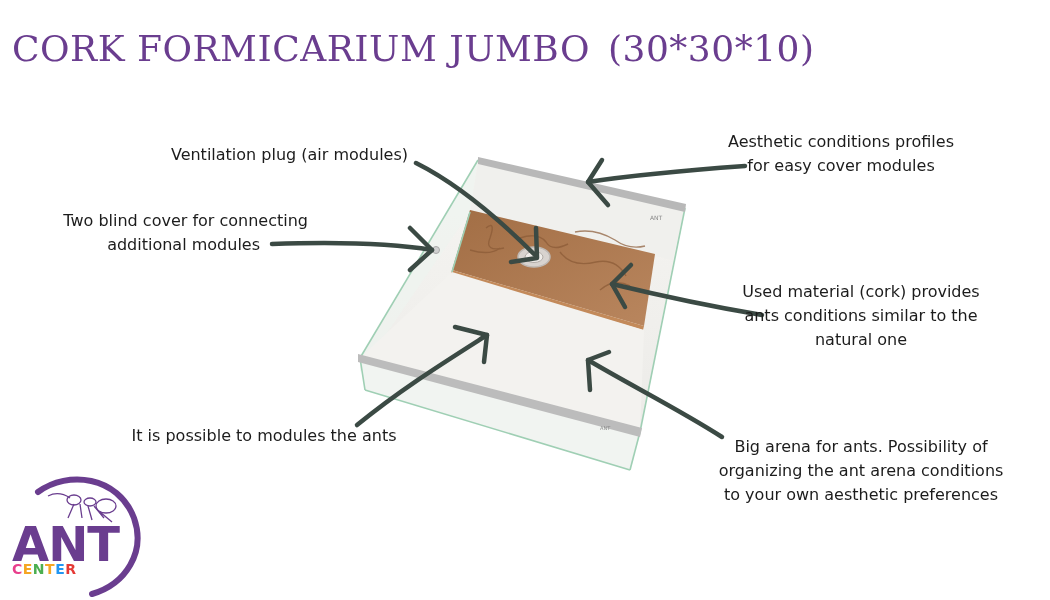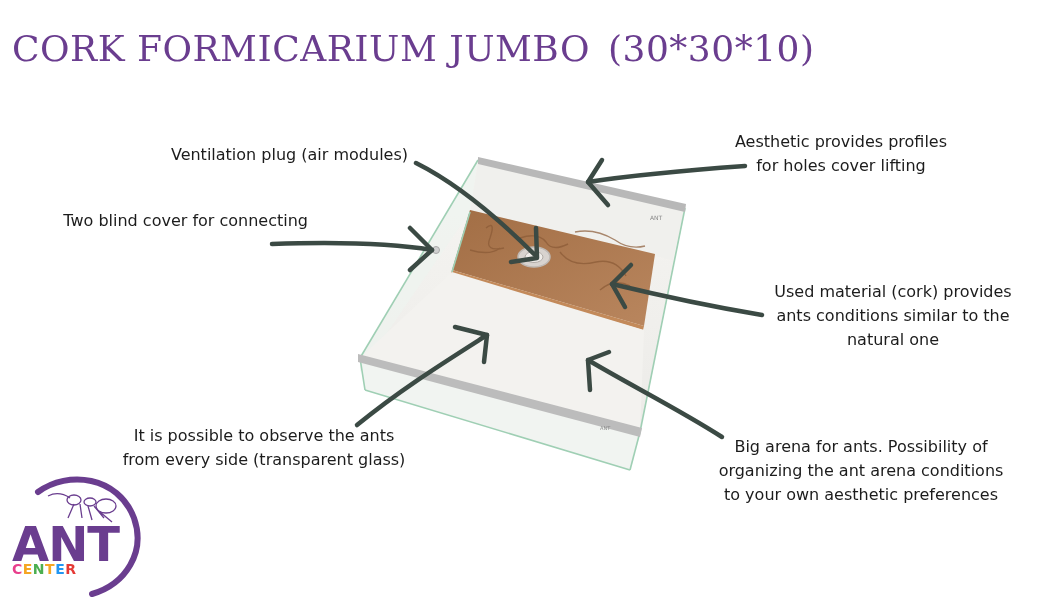--- a/index.html
+++ b/index.html
@@ -164,36 +164,36 @@
     <path d="M609,352 L588,360 L590,390"></path>
   </g>
 </svg>
 
 <div class="label right" style="left:150px; top:143px; width:258px;">
   <span>Ventilation plug (air modules)</span>
 </div>
 
 <div class="label right" style="left:40px; top:209px; width:268px;">
   <span>Two blind cover for connecting</span>
+  <span style="padding-right:48px;">additional modules</span>
 </div>
 
 <div class="label center" style="left:712px; top:130px; width:258px;">
-  <span>Aesthetic provides profiles</span>
-  <span>for holes cover lifting</span>
-</div>
-
-<div class="label center" style="left:762px; top:280px; width:262px;">
+  <span>Aesthetic conditions profiles</span>
+  <span>for easy cover modules</span>
+</div>
+
+<div class="label center" style="left:730px; top:280px; width:262px;">
   <span>Used material (cork) provides</span>
   <span>ants conditions similar to the</span>
   <span>natural one</span>
 </div>
 
 <div class="label center" style="left:112px; top:424px; width:304px;">
-  <span>It is possible to observe the ants</span>
-  <span>from every side (transparent glass)</span>
+  <span>It is possible to modules the ants</span>
 </div>
 
 <div class="label center" style="left:708px; top:415px; width:306px;margin-top:20px;">
   <span>Big arena for ants. Possibility of</span>
   <span>organizing the ant arena conditions</span>
   <span>to your own aesthetic preferences</span>
 </div>
 
 <svg class="logo" viewBox="0 0 135 125" xmlns="http://www.w3.org/2000/svg">
   <path d="M30,20 C60,-2 110,4 126,46 C138,80 118,112 84,122" stroke="#6a3d8f" stroke-width="6" fill="none" stroke-linecap="round"></path>

